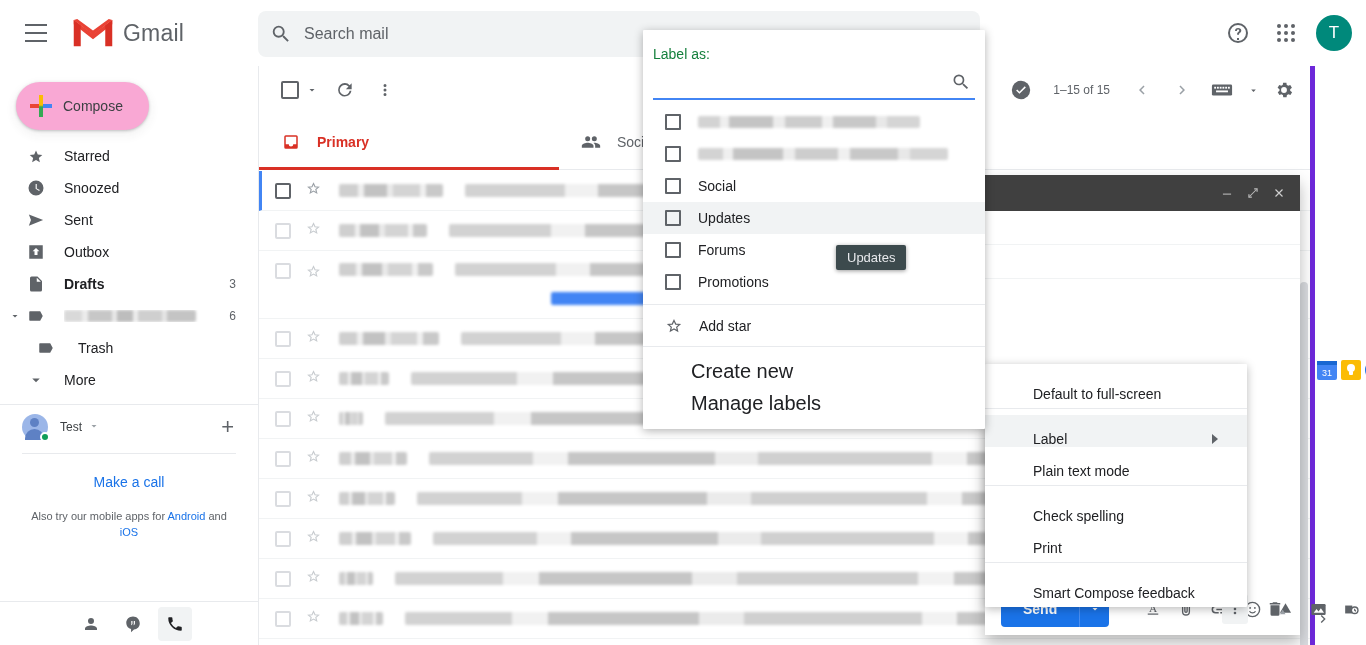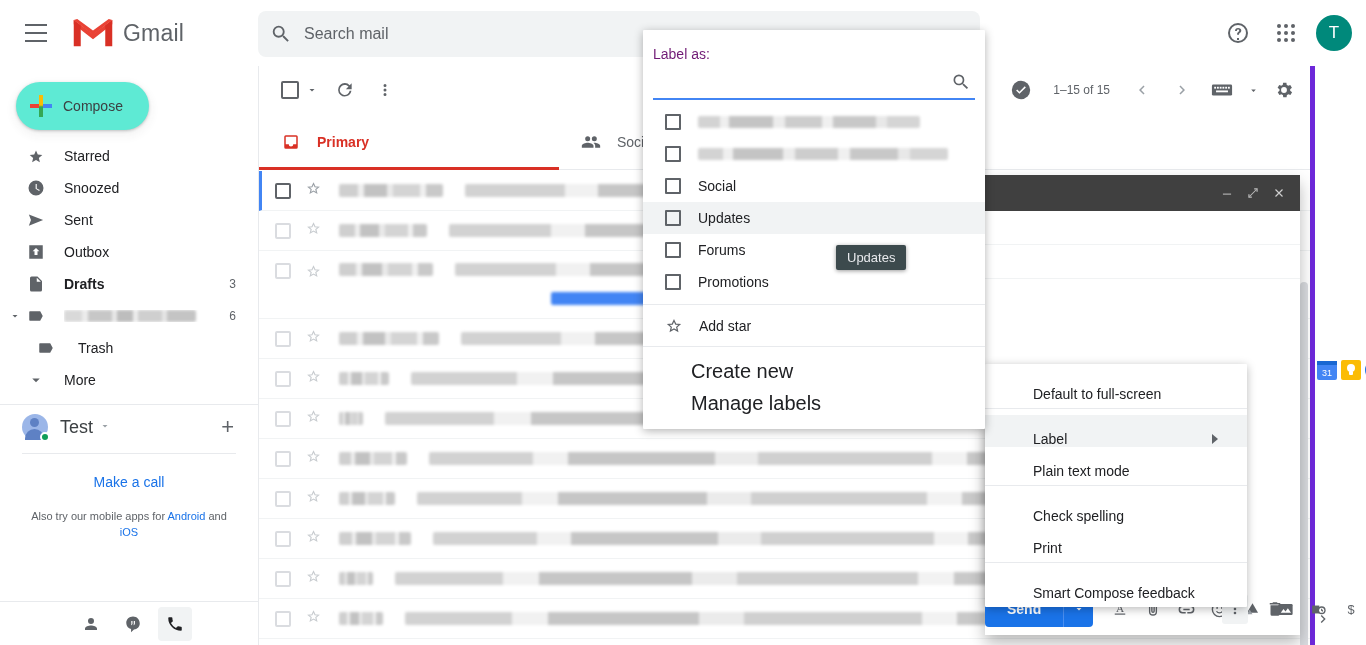--- a/index.html
+++ b/index.html
@@ -53,21 +53,21 @@
     font-size: 17px; margin-left: 6px; margin-right: 4px; cursor: pointer;
   }
 
   
   .sidebar {
     position: absolute; left: 0; top: 66px; width: 258px; height: 579px;
     background: #fff; overflow: hidden;
   }
   .compose-btn {
     margin: 16px 0 10px 16px; width: 133px; height: 48px;
-    border-radius: 24px; background: #5eead4;
+    border-radius: 24px; background: #f9a8d4;
     box-shadow: 0 1px 3px rgba(60,64,67,.3), 0 4px 8px 3px rgba(60,64,67,.05);
     display: flex; align-items: center; cursor: pointer;
   }
   .plus-icon { width: 22px; height: 22px; margin-left: 14px; position: relative; }
   .plus-icon .bh { position:absolute; left:0; top:9px; width:22px; height:4px;}
   .plus-icon .bv { position:absolute; left:9px; top:0; width:4px; height:22px;}
   .compose-label { font-size: 14px; color: #3c4043; margin-left: 11px; }
 
   .nav-item {
     display: flex; align-items: center; height: 32px;
@@ -87,21 +87,21 @@
     background: linear-gradient(90deg,#d9d9d9 0 14%,#ececec 14% 18%,#c7c7c7 18% 36%,#e8e8e8 36% 40%,#bdbdbd 40% 52%,#ededed 52% 56%,#cfcfcf 56% 74%,#e5e5e5 74% 78%,#c4c4c4 78% 100%);
     filter: blur(1.6px); width: 132px;
   }
   .sb-divider { height: 1px; background: #e8eaed; margin: 8px 0 0 0; }
 
   .account-row { display: flex; align-items: center; height: 44px; padding-left: 22px; }
   .acct-avatar { width: 26px; height: 26px; border-radius: 50%; background:#9bb6e8; position: relative; }
   .acct-avatar .head { position:absolute; left:8px; top:4px; width:9px; height:9px; border-radius:50%; background:#5e81c4;}
   .acct-avatar .body { position:absolute; left:3px; top:15px; width:19px; height:11px; border-radius:10px 10px 0 0; background:#5e81c4;}
   .acct-avatar .dot { position:absolute; right:-2px; bottom:-2px; width:10px; height:10px; border-radius:50%; background:#0f9d58; border:2px solid #fff;}
-  .acct-name { font-size: 18px; color: #3c4043; margin-left: 12px; }
+  .acct-name { font-size: 12px; color: #3c4043; margin-left: 12px; }
   .acct-caret { margin-left: 6px; }
   .acct-plus { margin-left: auto; margin-right: 24px; font-size: 22px; color:#5f6368; cursor:pointer; line-height:1;}
   .thin-rule { height: 1px; background: #e8eaed; margin: 4px 22px 0 22px; }
   .make-call { text-align: center; margin-top: 20px; font-size: 14px; color: #1a73e8; cursor: pointer; }
   .promo { text-align: center; margin-top: 18px; font-size: 11px; color: #5f6368; line-height: 16px; padding: 0 24px;}
   .promo a { color: #1a73e8; }
   .sb-bottom {
     position: absolute; bottom: 0; left: 0; width: 258px; height: 44px;
     border-top: 1px solid #e8eaed; display: flex; align-items: center; padding-left: 74px;
   }
@@ -159,21 +159,21 @@
   }
   .cw-head {
     height: 36px; background: #404040; display:flex; align-items:center; justify-content:flex-end; padding-right: 8px;
   }
   .cw-btn { width: 26px; height: 26px; display:flex; align-items:center; justify-content:center; cursor:pointer; }
   .cw-fields { }
   .cw-field { height: 34px; border-bottom: 1px solid #f1f3f4; }
   .cw-body { height: 250px; }
   .cw-footer {
     position: absolute; bottom: 0; left: 0; right: 0; height: 52px;
-    display: flex; align-items: center; 
+    display: flex; align-items: center; padding-left: 16px; gap: 17px;
   }
   .send-btn {
     height: 36px; background: #1a73e8; color: #fff; border-radius: 4px;
     display: flex; align-items: center; cursor: pointer; font-size: 14px;
   }
   .send-label { padding: 0 22px; font-weight: bold;}
   .send-split { border-left: 1px solid #4a8ef0; height: 36px; width: 30px; display:flex; align-items:center; justify-content:center;}
   .cw-tools { display: flex; align-items: center; margin-left: 14px; }
   .cw-tool { width: 26px; height: 26px; display:flex; align-items:center; justify-content:center; margin-right: 7px; cursor: pointer;}
   .cw-more { position:absolute; right: 52px; width: 26px; height: 30px; display:flex; align-items:center; justify-content:center; background:#f1f3f4; border-radius:3px; cursor:pointer;}
@@ -191,21 +191,21 @@
   }
   .ctx-item.hl { background: #f1f3f4; }
   .ctx-arrow { position: absolute; right: 28px; }
   .ctx-sep { height: 1px; background: #e8eaed; margin: 6px 0; }
 
   
   .label-pop {
     position: absolute; left: 643px; top: 30px; width: 342px;
     background: #fff; box-shadow: 0 2px 10px rgba(0,0,0,.3); border-radius: 1px;
   }
-  .lp-title { font-size: 14px; color: #701a75; padding: 16px 0 4px 10px; }
+  .lp-title { font-size: 14px; color: #15803d; padding: 16px 0 4px 10px; }
   .lp-search { margin: 0 10px 0 10px; position: relative; height: 34px; border-bottom: 2px solid #4285f4; display:flex; align-items:center;}
   .lp-input {
     flex: 1; border: none; outline: none; font-size: 14px; background: transparent;
     font-family: "Liberation Sans", sans-serif; color: #202124; padding: 0 2px;
   }
   .lp-list { padding: 6px 0 6px 0; border-bottom: 1px solid #e8eaed; }
   .lp-opt { height: 32px; display: flex; align-items: center; padding-left: 22px; cursor: pointer; font-size: 14px; color: #202124;}
   .lp-opt.hl { background: #f1f3f4; }
   .lp-cb { width: 16px; height: 16px; border: 2px solid #5f6368; border-radius: 1px; flex: 0 0 16px; }
   .lp-opt-label { margin-left: 17px; }

